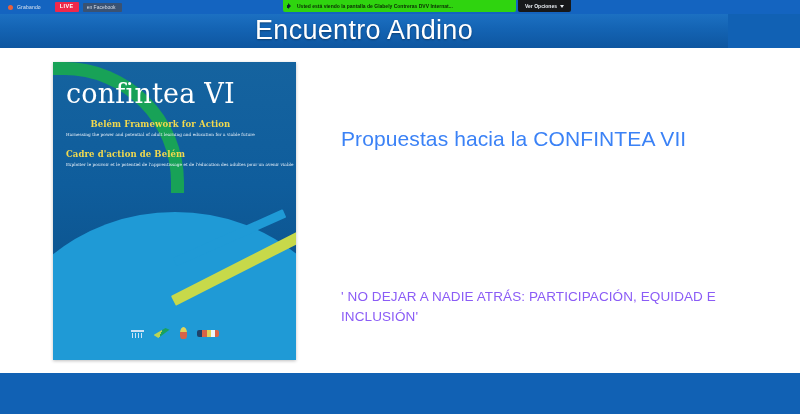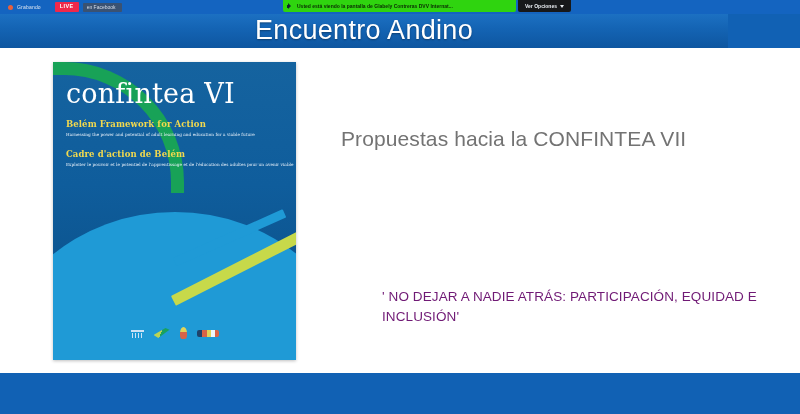--- a/index.html
+++ b/index.html
@@ -130,21 +130,21 @@
   .cv-block{position:absolute;left:13px;}
   .cv-head{
     font-family:"DejaVu Serif",serif;font-weight:bold;
     font-size:8.5px;color:#f2d94e;line-height:1.15;letter-spacing:.1px;
   }
   .cv-sub{
     font-family:"DejaVu Serif",serif;
     font-size:4.2px;color:#eaf2fb;line-height:1.45;margin-top:2px;
     letter-spacing:.05px;
   }
-  #cv-b1{top:58px;}
+  #cv-b1{top:58px;text-align:center;}
   #cv-b2{top:88px;}
   #cv-b3{top:118px;}
   
   #cover-logos{
     position:absolute;left:0;bottom:14px;width:100%;height:26px;
     display:flex;align-items:center;justify-content:center;gap:10px;
     opacity:.92;
   }
   .plogo{height:15px;display:flex;align-items:center;gap:2px;}
   .mini-temple{
@@ -169,27 +169,26 @@
   }
   .mini-bars{
     width:22px;height:7px;
     background:linear-gradient(90deg,#1f3c63 0 25%,#e8603c 25% 45%,#f2d94e 45% 62%,#ffffff 62% 80%,#e8603c 80% 100%);
     border-radius:2px;
   }
 
   
   #slide-heading{
     position:absolute;left:341px;top:78px;width:430px;
-    font-size:21px;color:#737373;line-height:1.2;letter-spacing:.1px;
+    font-size:21px;color:#3b82f6;line-height:1.2;letter-spacing:.1px;
   }
   #slide-quote{
     position:absolute;left:341px;top:239px;width:400px;
-    font-size:13.5px;color:#701a75;line-height:1.45;font-weight:normal;
+    font-size:13.5px;color:#8b5cf6;line-height:1.45;font-weight:normal;
     letter-spacing:.1px;
-    margin-left:41px;
   }
 
   
   #bottom-strip{
     position:absolute;left:0;top:402px;width:800px;height:12px;
     background:#1161b4;z-index:12;
   }
 </style>
 </head>
 <body>

